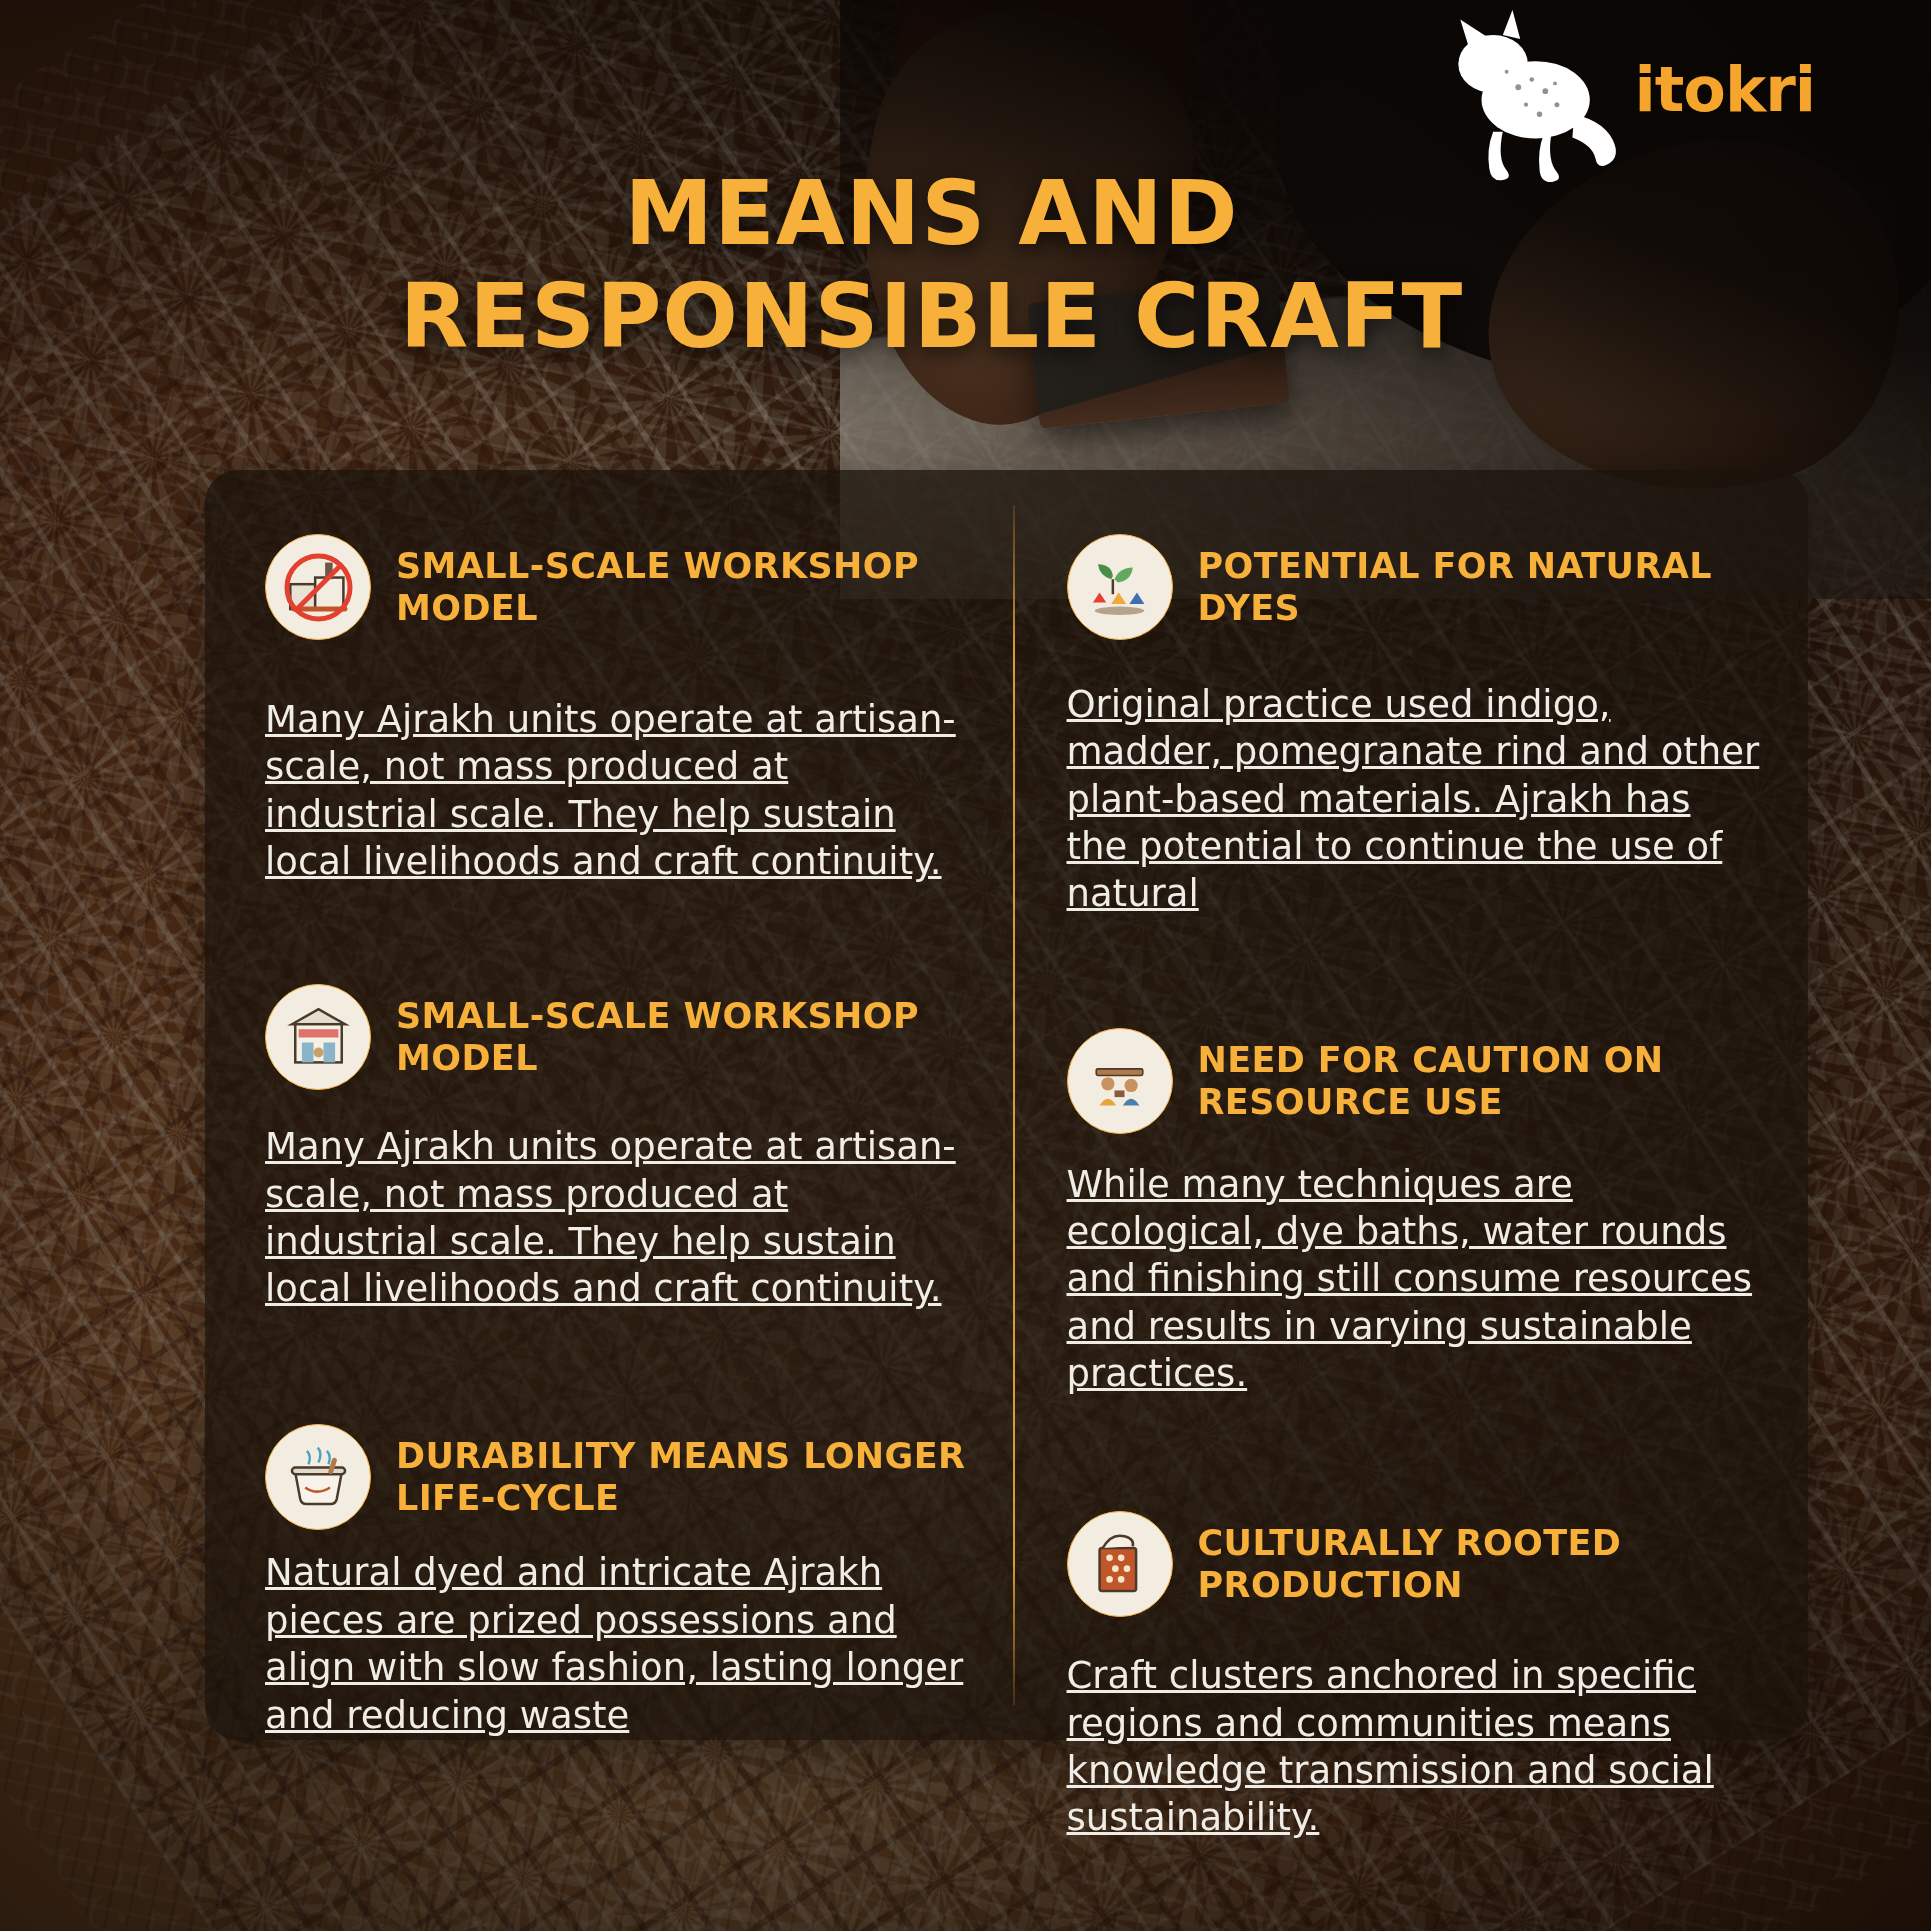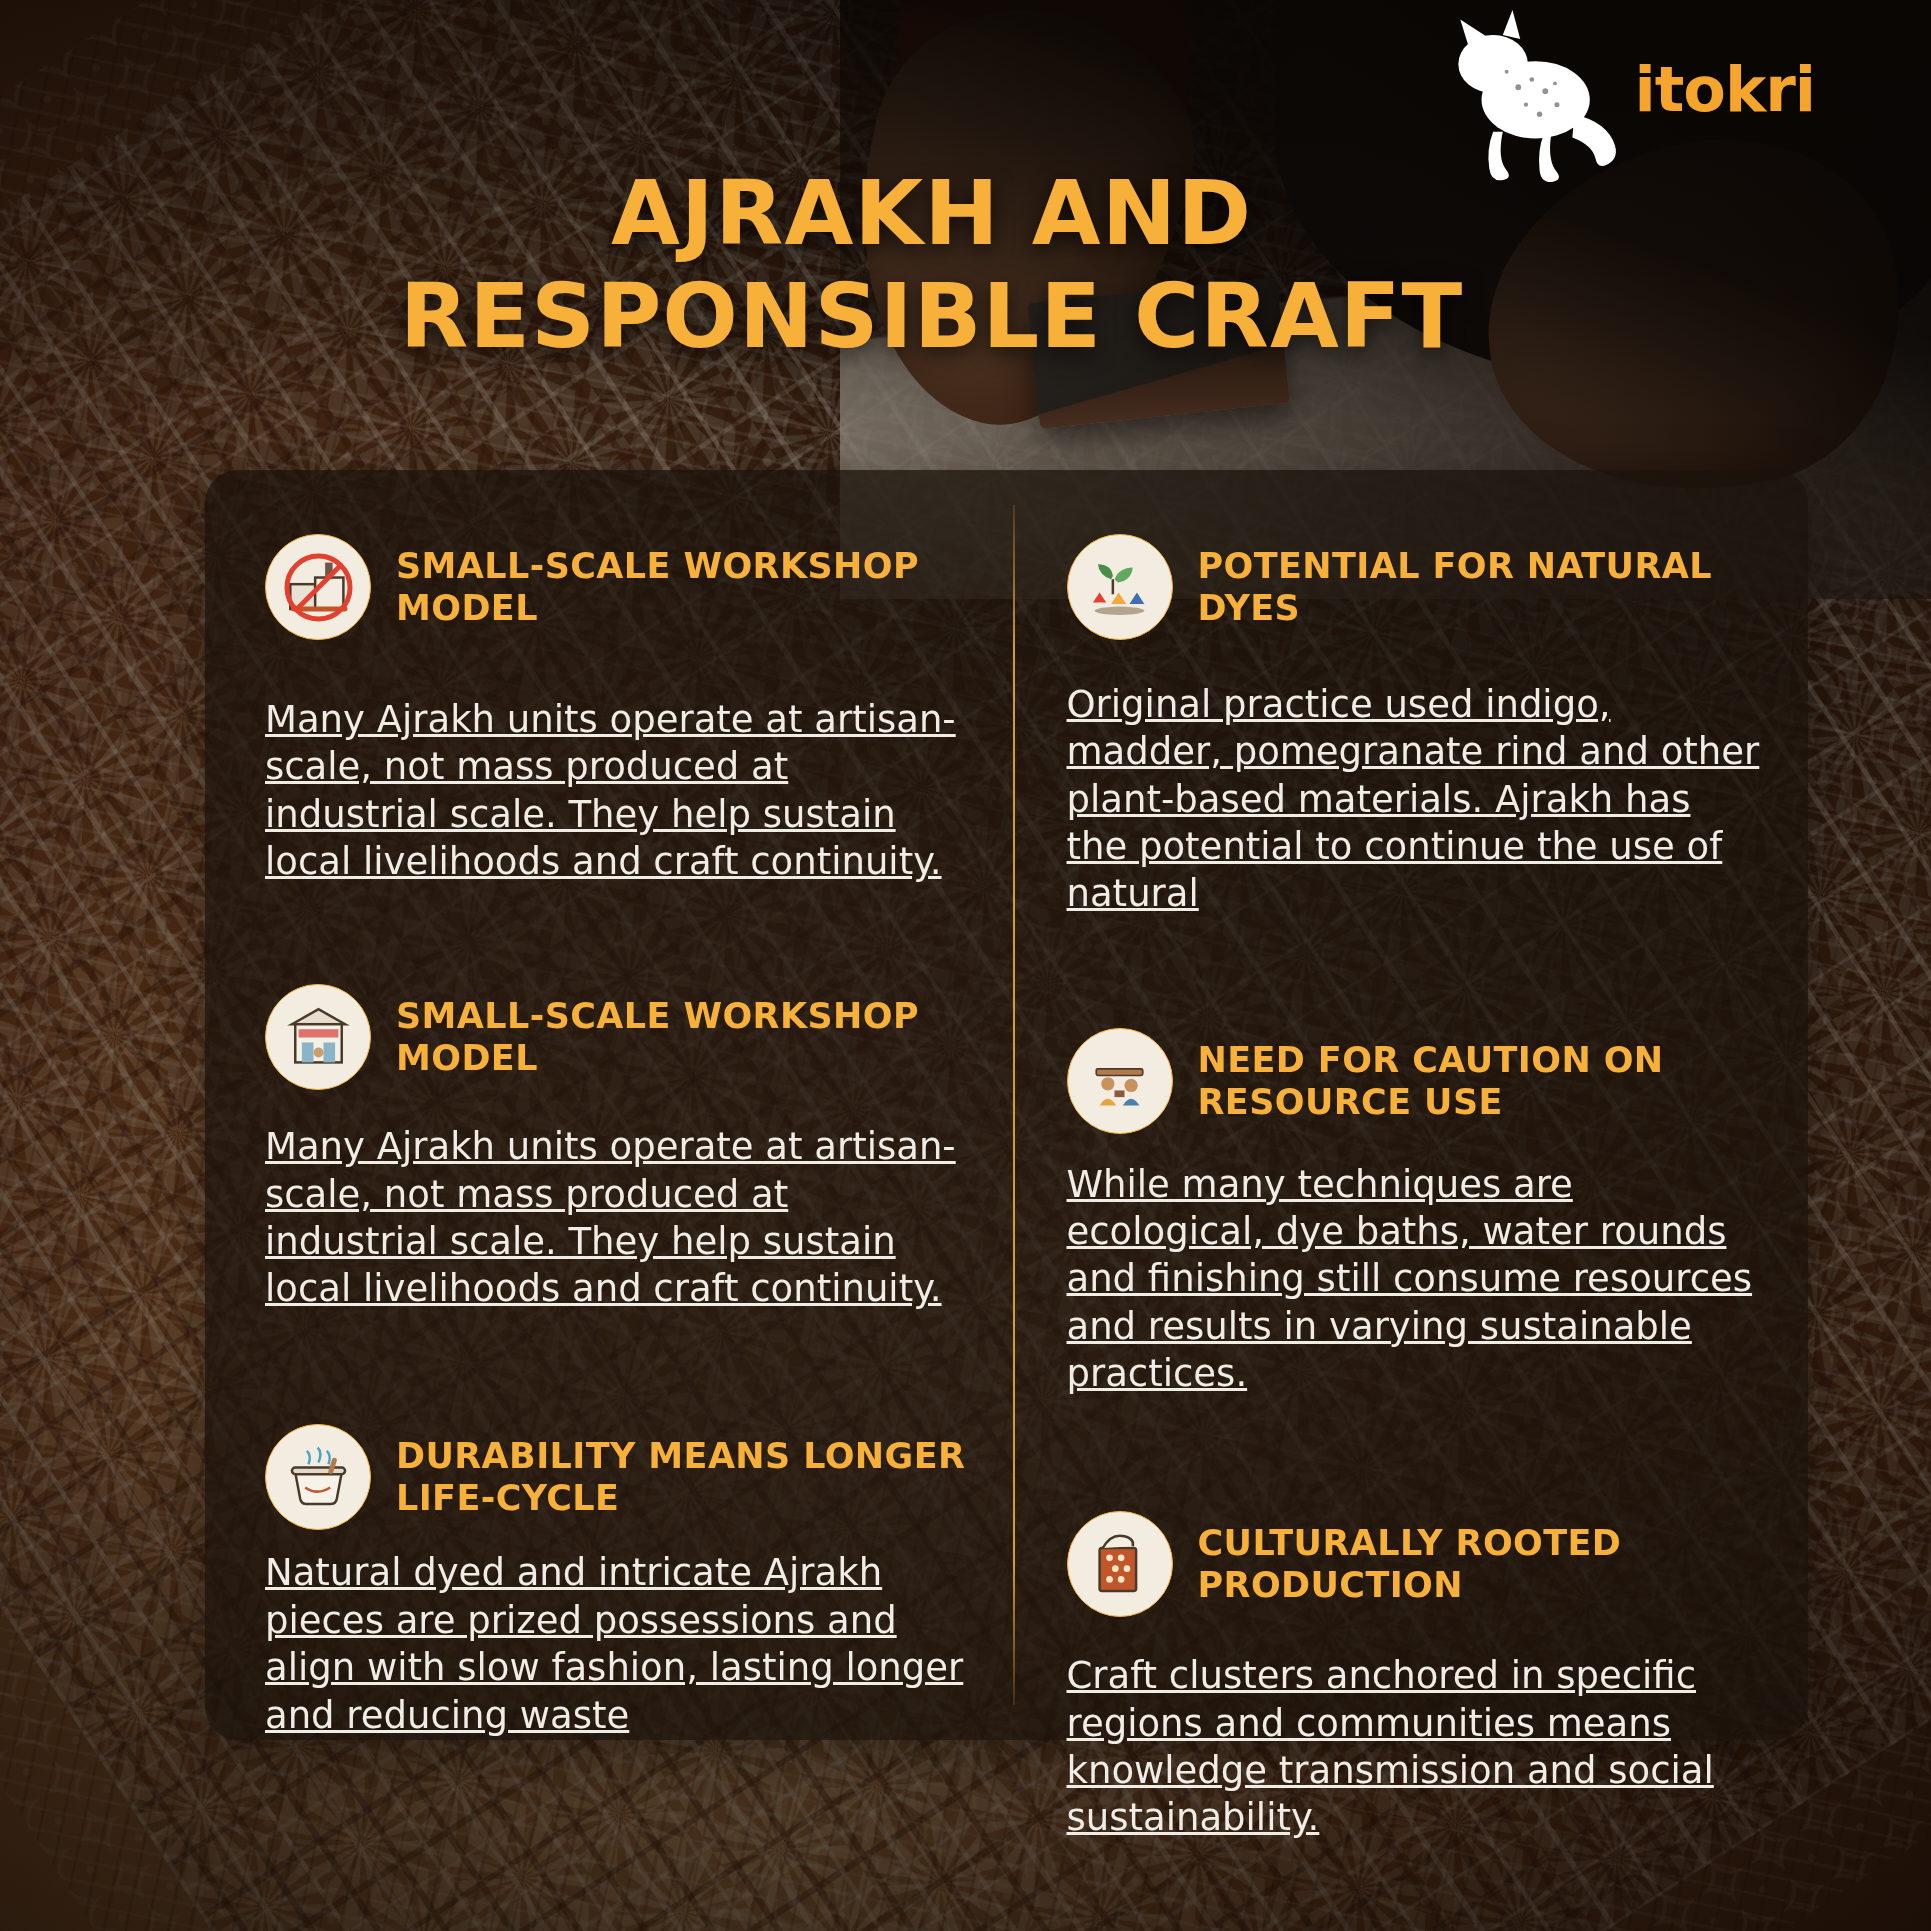--- a/index.html
+++ b/index.html
@@ -279,21 +279,21 @@
           <circle cx="134" cy="110" r="2.8"></circle>
         <circle cx="100" cy="66" r="2"></circle>
           <circle cx="150" cy="78" r="2"></circle>
       </g>
     </svg>
   </div>
 
   <div class="brand-logo">itokri</div>
 
   <h1 class="title">
-    <span>AJRAKH AND</span>
+    <span>MEANS AND</span>
     <span class="line2">RESPONSIBLE CRAFT</span>
   </h1>
 
   <div class="card">
     <div class="divider"></div>
 
     <div class="col left">
 
       <div class="item">
         <div class="item-head">

